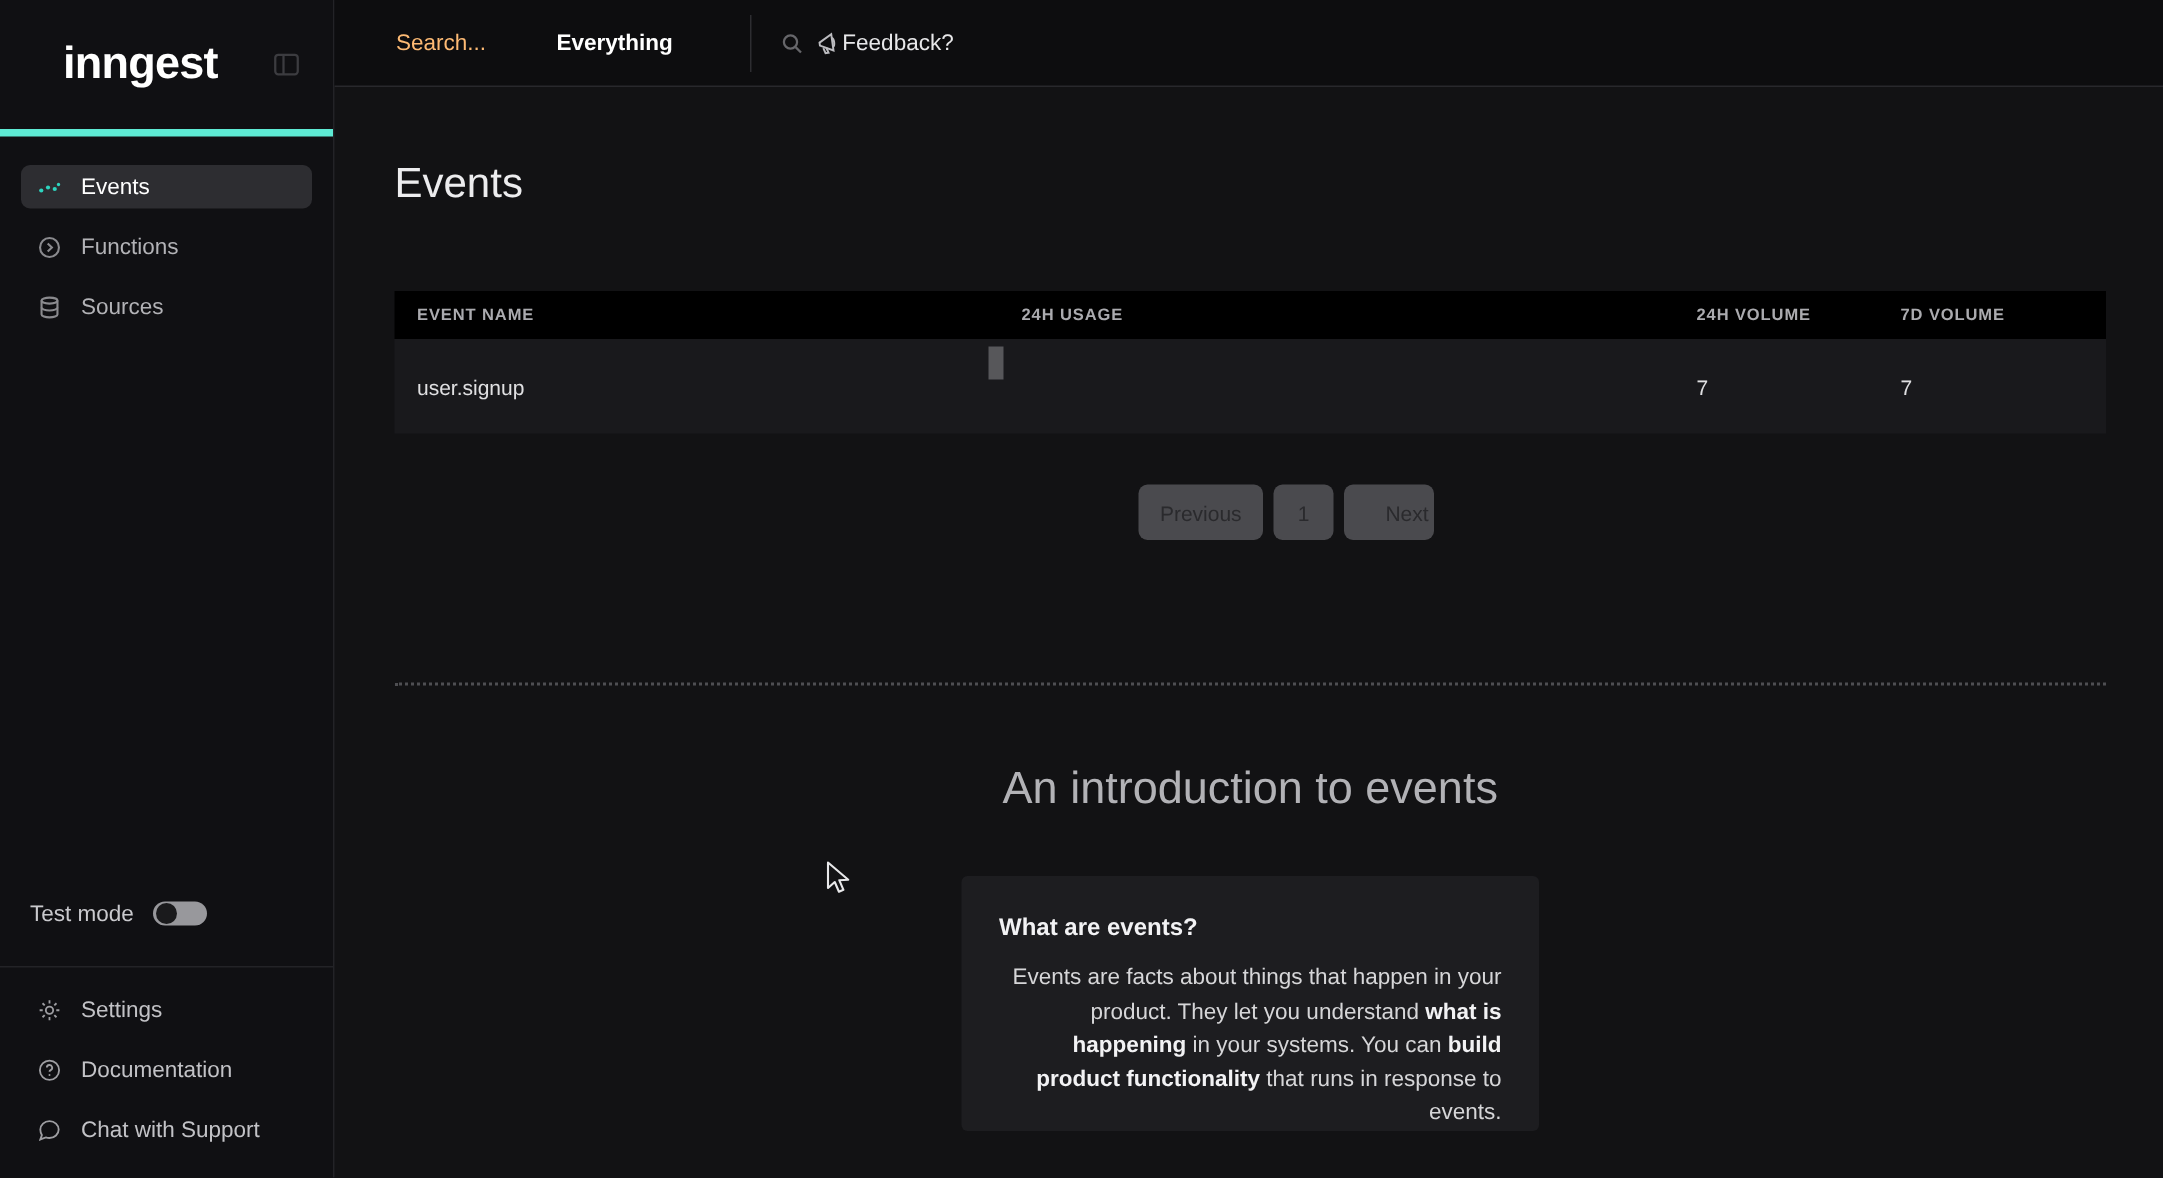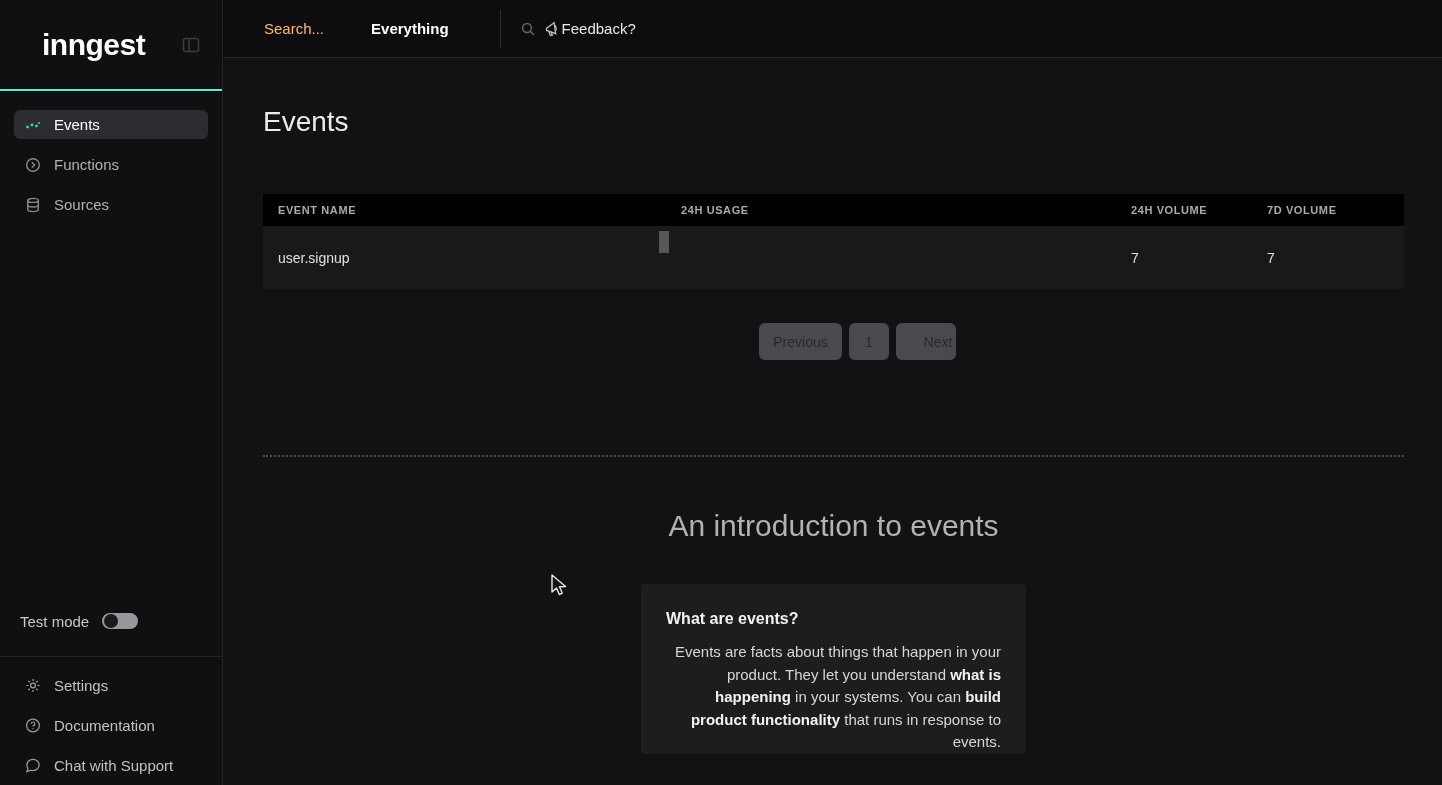--- a/index.html
+++ b/index.html
@@ -10,35 +10,35 @@
     color:#e0e0e2;
     overflow:hidden;
     position:relative;
   }
   
   .sidebar {
     position:absolute; left:0; top:0; width:223px; height:785px;
     background:#101013; border-right:1px solid #232327;
   }
   .sidebar-header {
-    height:91px; border-bottom:2px solid #5eead4;
+    height:91px; border-bottom:5px solid #5eead4;
     display:flex; align-items:center; justify-content:space-between;
     padding:0 22px 0 42px;
   }
   .logo { font-size:30px; font-weight:bold; color:#ffffff; letter-spacing:-0.5px; }
   .collapse-btn { color:#3c3c40; display:flex; cursor:pointer; }
   .nav { padding:19px 14px; }
   .nav-item {
     display:flex; align-items:center; gap:13px; height:29px;
     padding:0 11px; border-radius:6px; color:#b2b2b6; font-size:15px;
     margin-bottom:11px; cursor:pointer;
   }
   .nav-item.active { background:#2d2d31; color:#ffffff; }
   .nav-icon { width:16px; height:16px; display:flex; align-items:center; justify-content:center; color:#8a8a8e; flex:none; }
-  .sidebar-footer { position:absolute; bottom:0; left:0; right:0; }
+  .sidebar-footer { position:absolute; bottom:12px; left:0; right:0; }
   .test-mode-row { display:flex; align-items:center; gap:13px; padding-left:20px; height:30px; color:#c9c9cd; font-size:15px; }
   .toggle { width:36px; height:16px; border-radius:9px; background:#98989c; position:relative; cursor:pointer; }
   .toggle-knob { position:absolute; left:2px; top:1px; width:14px; height:14px; border-radius:50%; background:#1a1a1c; }
   .footer-divider { margin-top:20px; border-top:1px solid #232327; }
   .footer-items { padding-top:8px; }
   .footer-item { display:flex; align-items:center; gap:13px; padding-left:25px; height:40px; color:#c2c2c6; font-size:15px; cursor:pointer; }
   .footer-item .nav-icon { color:#9e9ea2; }
   
   .main { position:absolute; left:223px; top:0; right:0; bottom:0; }
   .topbar {

